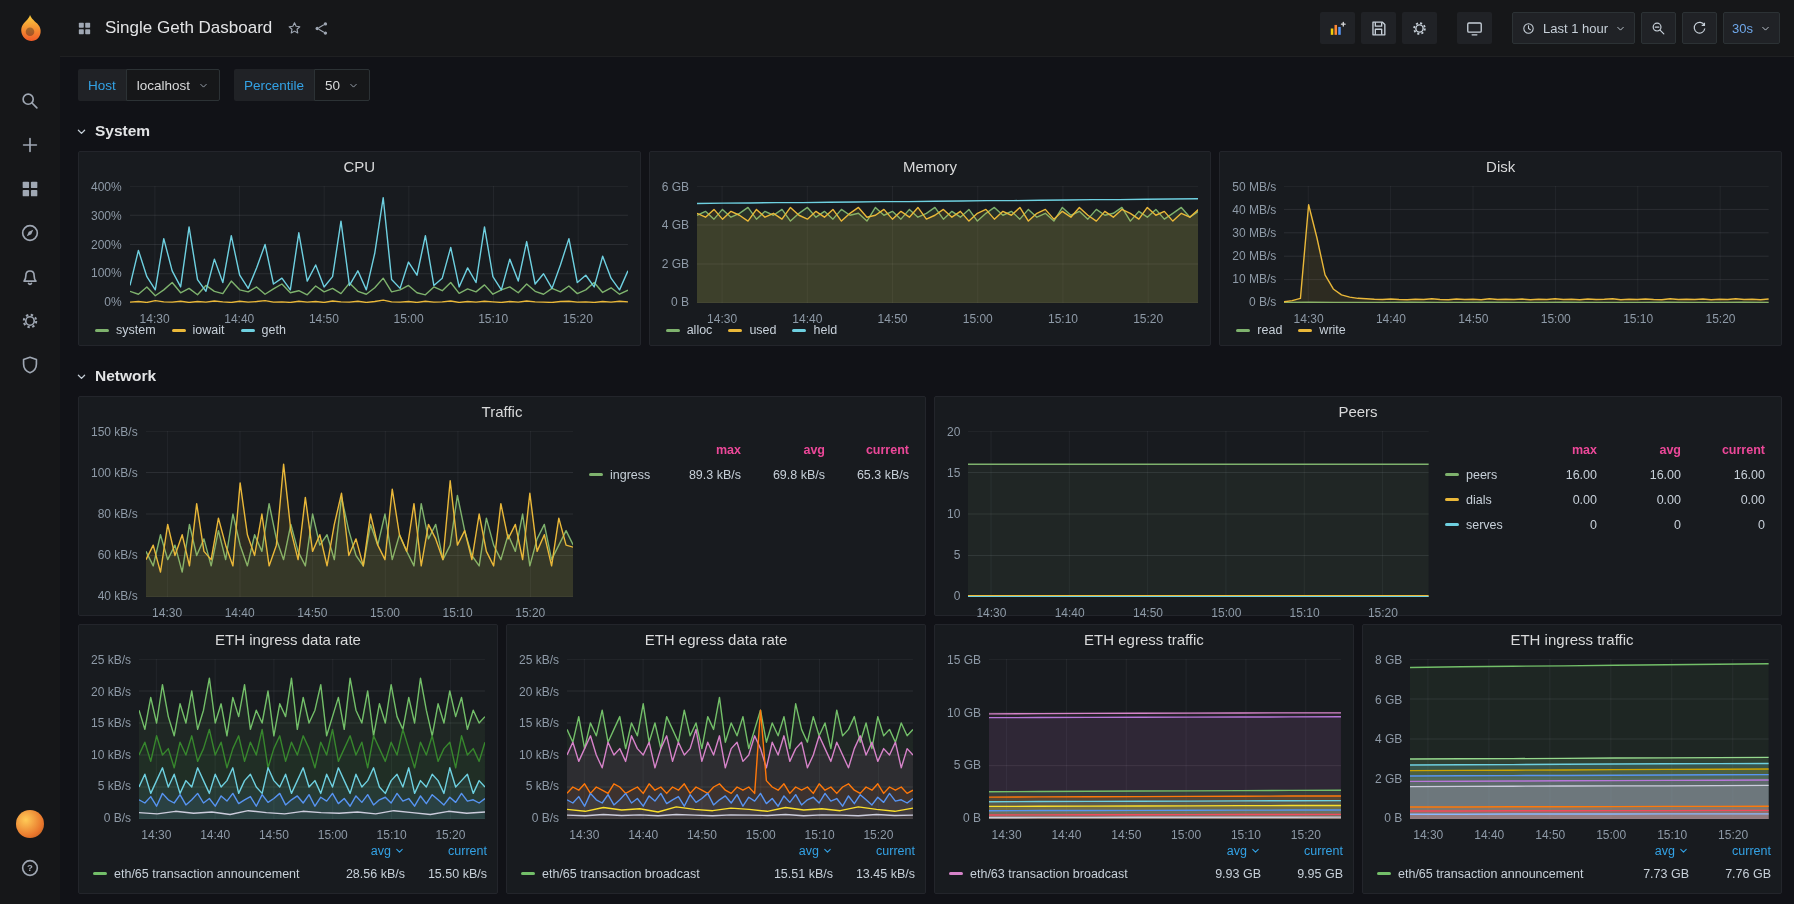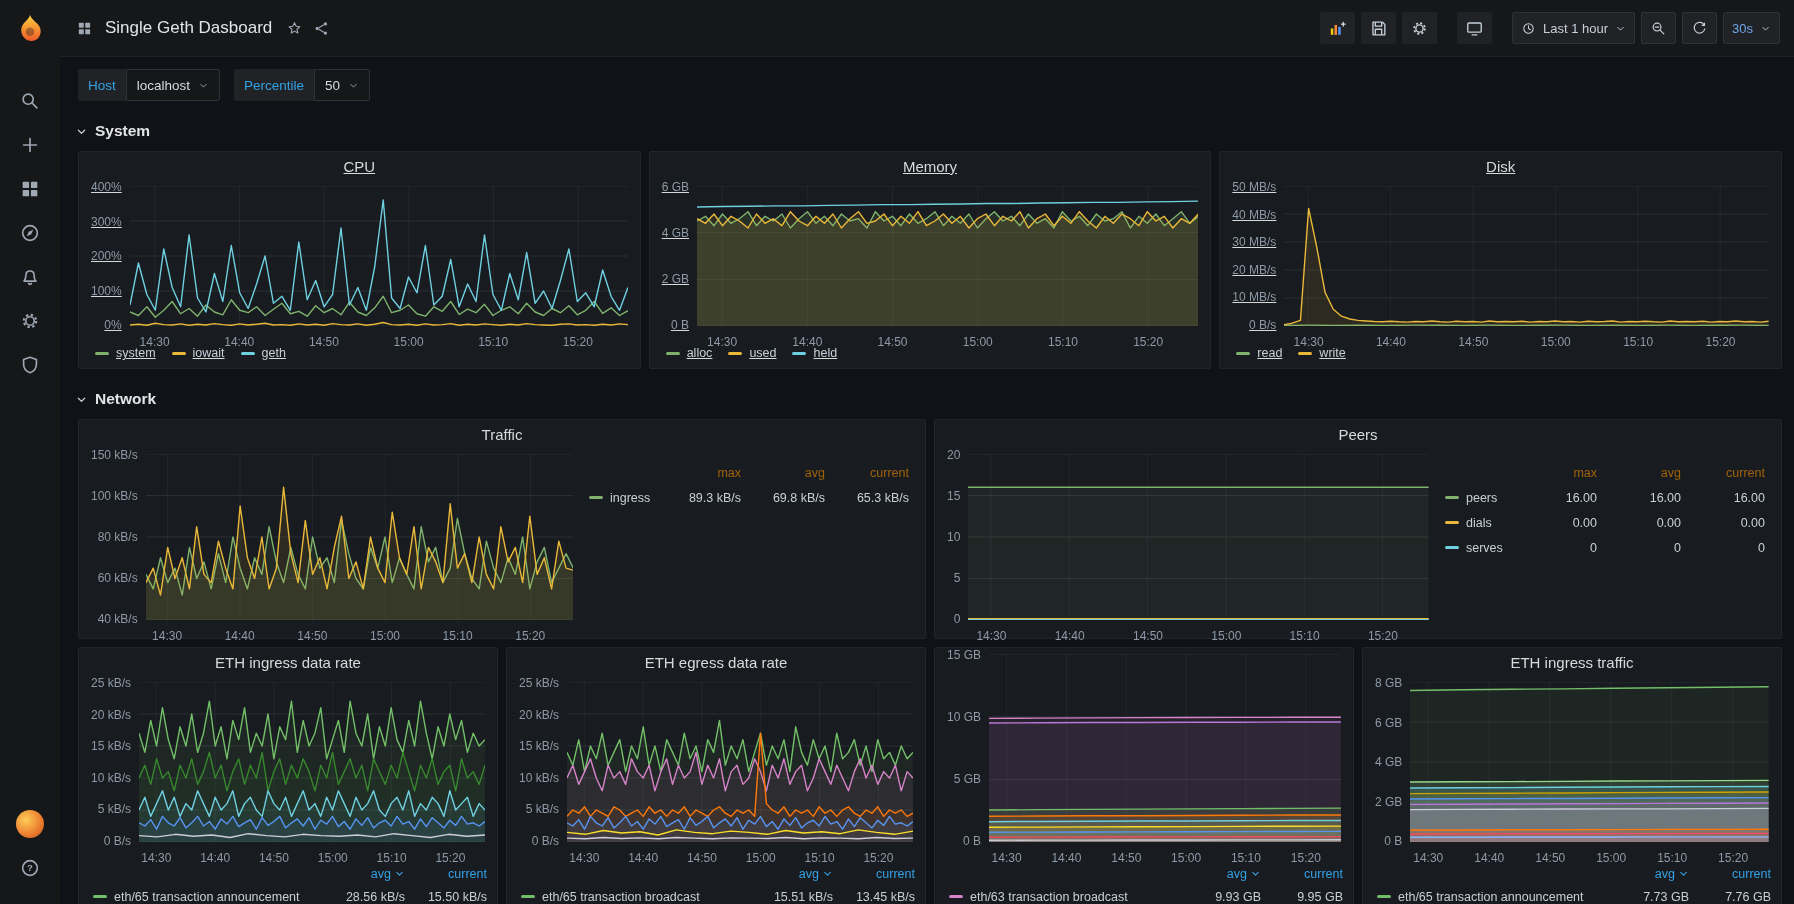--- a/index.html
+++ b/index.html
@@ -40,21 +40,21 @@
   .var-value .i12{color:#9FA7B3;}
 
   
   .dash{flex:1;overflow:hidden;padding:0 12px 0 18px;}
   .row-header{display:flex;align-items:center;gap:6px;height:28px;margin:0 0 6px -4px;cursor:pointer;}
   .row-header.second{margin-top:16px;}
   .row-title{font-size:15.5px;font-weight:700;color:#E3E4E6;}
   .row-header .i15{color:#C7D0D9;}
 
   .grid{display:grid;gap:8px;}
-  .grid-system{grid-template-columns:repeat(3,1fr);height:218px;text-decoration:underline;}
+  .grid-system{grid-template-columns:repeat(3,1fr);height:195px;}
   .grid-net{grid-template-columns:1fr 1fr;height:220px;}
   .grid-eth{grid-template-columns:repeat(4,1fr);height:270px;margin-top:8px;}
 
   .panel{background:#181B1F;border:1px solid #23252B;border-radius:2px;display:flex;flex-direction:column;min-width:0;min-height:0;}
   .panel-title{height:28px;display:flex;align-items:center;justify-content:center;font-size:15px;font-weight:500;
     color:#D8D9DA;cursor:pointer;flex-shrink:0;}
 
   .chart{flex:1;min-height:0;display:grid;grid-template-columns:auto 1fr;grid-template-rows:1fr 18px;
     padding:6px 12px 0 12px;}
   .y-axis{grid-column:1;grid-row:1;display:flex;flex-direction:column;justify-content:space-between;
@@ -65,21 +65,21 @@
   .x-axis span{position:absolute;top:9px;transform:translateX(-50%);white-space:nowrap;}
 
   .legend-inline{display:flex;align-items:center;gap:16px;padding:2px 10px 8px 16px;font-size:12.5px;color:#C7D0D9;flex-shrink:0;}
   .legend-item{display:inline-flex;align-items:center;cursor:pointer;white-space:nowrap;}
   .mark{display:inline-block;width:14px;height:3px;border-radius:2px;margin-right:7px;flex-shrink:0;}
 
   .panel-split{flex:1;display:flex;min-height:0;}
   .panel-split .chart{flex:1.32;}
   .legend-table{width:340px;flex-shrink:0;padding:12px 16px 0 4px;font-size:12.5px;color:#C7D0D9;}
   .lt-row{display:grid;grid-template-columns:1fr 84px 84px 84px;align-items:center;height:25px;}
-  .lt-head{color:#a16207;font-weight:400;}
+  .lt-head{color:#ec4899;font-weight:700;}
   .num{text-align:right;white-space:nowrap;}
   .lt-name{display:inline-flex;align-items:center;cursor:pointer;white-space:nowrap;overflow:hidden;}
 
   .legend-bottom{padding:2px 10px 8px 14px;font-size:12.5px;color:#C7D0D9;flex-shrink:0;}
   .lb-row{display:grid;grid-template-columns:1fr 92px 82px;align-items:center;height:23px;}
   .lb-head{color:#33A2E5;font-weight:500;}
   .head-cell{display:inline-flex;align-items:center;justify-content:flex-end;gap:3px;cursor:pointer;}
   .lb-head .num{cursor:pointer;}
 
   .i24{width:22px;height:22px;display:block;}
@@ -722,20 +722,21 @@
                   <i class="mark" style="background: rgb(115, 191, 105);"></i>
                   <span>eth/65 transaction broadcast</span>
                 </span>
               <span class="num">15.51 kB/s</span>
               <span class="num">13.45 kB/s</span>
             </div>
           </div>
         </section>
 
         <section class="panel">
+          <h2 class="panel-title">ETH egress traffic</h2>
           <div class="chart">
             <div class="y-axis">
                 <span>15 GB</span>
                 <span>10 GB</span>
                 <span>5 GB</span>
                 <span>0 B</span>
               </div>
             <div class="plot">
                 <svg viewBox="0 0 1000 300" preserveAspectRatio="none">
                   <line x1="0" x2="1000" y1="300.0" y2="300.0" stroke="rgba(240,245,255,0.09)" stroke-width="1" vector-effect="non-scaling-stroke"></line>

